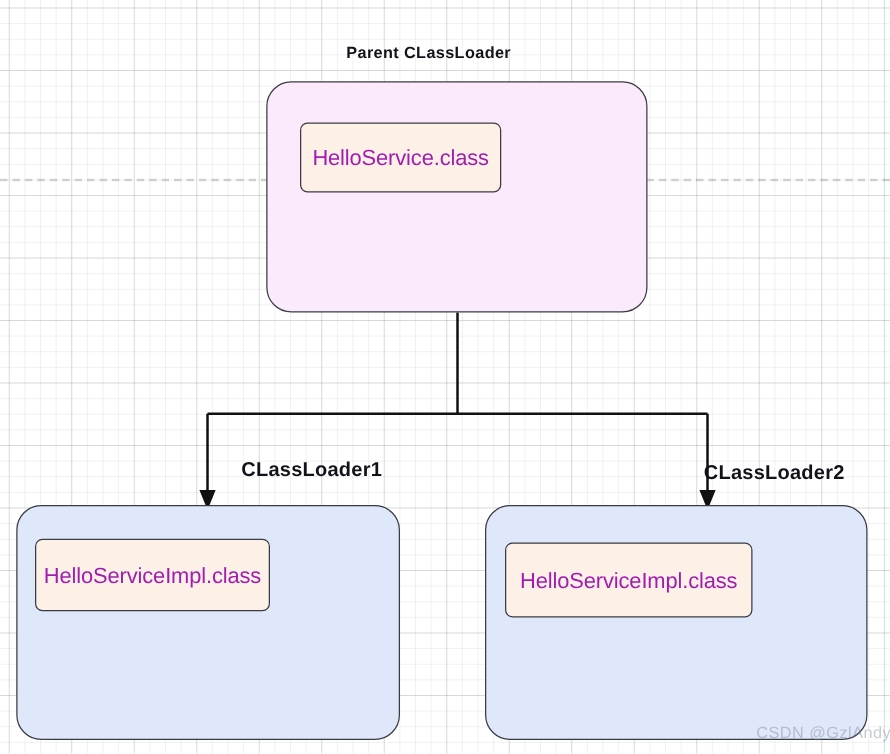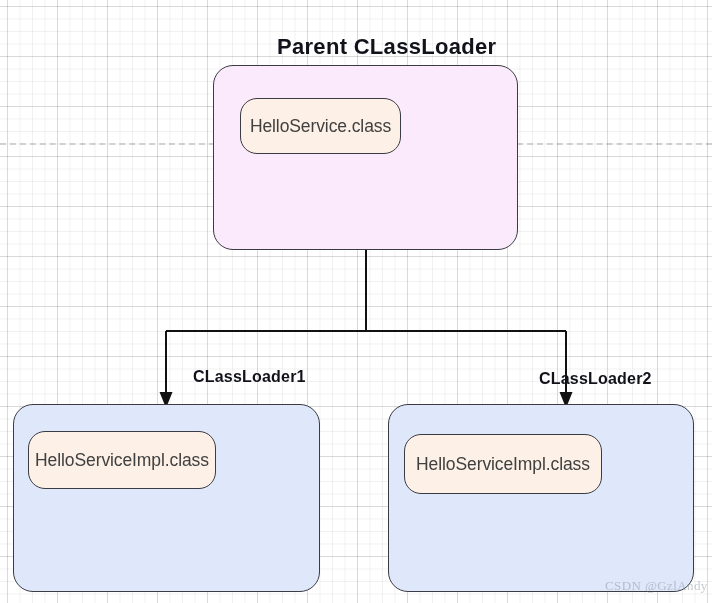--- a/index.html
+++ b/index.html
@@ -54,40 +54,40 @@
   .node.child {
     background: #dfe8fa;
   }
 
   
   .class-box {
     position: absolute;
     box-sizing: border-box;
     background: #fdf0e6;
     border: 1.6px solid #3b3b43;
-    border-radius: 17px;
+    border-radius: 6px;
     display: flex;
     align-items: center;
     justify-content: center;
-    color: #404040;
+    color: #a21caf;
     font-size: 17.5px;
     font-family: "Liberation Sans", sans-serif;
     white-space: nowrap;
     letter-spacing: -0.1px;
   }
 
   
   .title {
     position: absolute;
     font-weight: bold;
     color: #12131a;
     white-space: nowrap;
   }
   .title.main {
-    font-size: 22px;
+    font-size: 13px;
     letter-spacing: 0.3px;
   }
   .title.edge {
     font-size: 16px;
     letter-spacing: 0.2px;
   }
 
   
   #connector {
     position: absolute;
@@ -98,21 +98,21 @@
     pointer-events: none;
   }
 
   
   .watermark {
     position: absolute;
     font-size: 13px;
     color: rgba(120,128,140,0.42);
     white-space: nowrap;
     letter-spacing: 0.4px;
-    font-family: Liberation Serif, serif;
+    font-family: Liberation Sans, sans-serif;
     text-align: right;
   }
 </style>
 </head>
 <body>
 
 <div id="canvas">
 
   <div class="guide-line" style="top:143px;"></div>
 
@@ -130,21 +130,21 @@
   </svg>
 
   <div class="title main" style="left:277px; top:34px;">Parent  CLassLoader</div>
 
   <div class="node parent" style="left:213px; top:65px; width:305px; height:185px;">
   </div>
   <div class="class-box" style="left:240px; top:98px; width:161px; height:56px;">HelloService.class</div>
 
   <div class="title edge" style="left:172px; top:368px;margin-left:21px;">CLassLoader1</div>
 
-  <div class="title edge" style="left:539px; top:370px;">CLassLoader2</div>
+  <div class="title edge" style="left:563px; top:370px;">CLassLoader2</div>
 
   <div class="node child" style="left:13px; top:404px; width:307px; height:188px;">
   </div>
   <div class="class-box" style="left:28px; top:431px; width:188px; height:58px;">HelloServiceImpl.class</div>
 
   <div class="node child" style="left:388px; top:404px; width:306px; height:188px;">
   </div>
   <div class="class-box" style="left:404px; top:434px; width:198px; height:60px;">HelloServiceImpl.class</div>
 
   <div class="watermark" style="left:605px; top:578px;">CSDN @GzlAndy</div>

